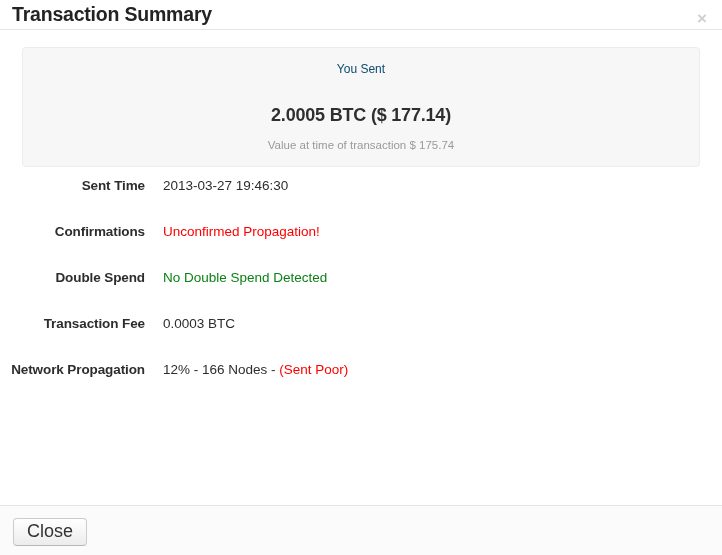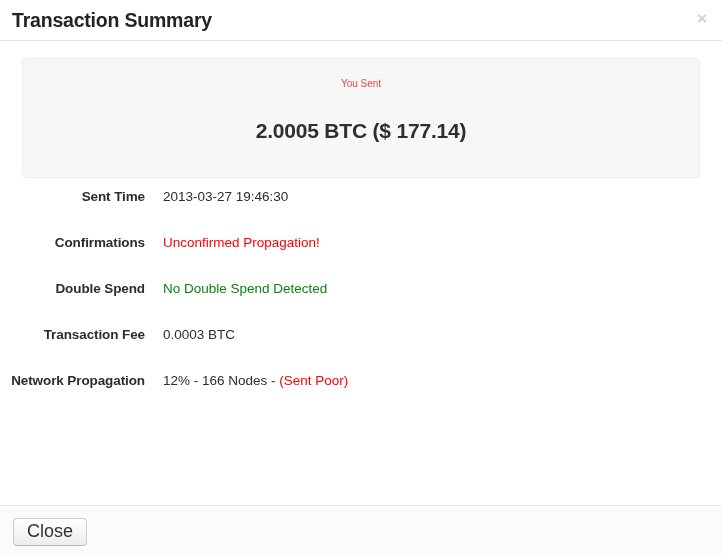--- a/index.html
+++ b/index.html
@@ -20,21 +20,21 @@
     position: absolute;
     inset: 0;
     display: flex;
     flex-direction: column;
     background: #ffffff;
   }
 
   
   .modal-header {
     position: relative;
-    height: 41px;
+    height: 30px;
     box-sizing: border-box;
     border-bottom: 1px solid #e5e5e5;
     padding: 0 12px;
     display: flex;
     align-items: center;
     background: #ffffff;
   }
   .modal-title {
     font-size: 19.5px;
     font-weight: bold;
@@ -78,27 +78,27 @@
     box-sizing: border-box;
     background: #f7f7f7;
     border: 1px solid #ececec;
     border-radius: 4px;
     display: flex;
     flex-direction: column;
     align-items: center;
     justify-content: center;
   }
   .summary-kicker {
-    font-size: 10px;
-    color: #ef4444;
+    font-size: 12px;
+    color: #0c4a6e;
     line-height: 1;
     margin-bottom: 31px;
   }
   .summary-amount {
-    font-size: 21px;
+    font-size: 18px;
     font-weight: bold;
     color: #2f2f2f;
     line-height: 1;
     margin-bottom: 16px;
     letter-spacing: -0.2px;
   }
   .summary-subvalue {
     font-size: 11.5px;
     color: #9a9a9a;
     line-height: 1;
@@ -170,20 +170,21 @@
   <div class="modal-header">
     <h1 class="modal-title">Transaction Summary</h1>
     <button class="close-icon">×</button>
   </div>
 
   <div class="modal-body">
 
     <div class="summary-panel">
       <div class="summary-kicker">You Sent</div>
       <div class="summary-amount">2.0005 BTC ($ 177.14)</div>
+      <div class="summary-subvalue">Value at time of transaction $ 175.74</div>
     </div>
 
     <div class="details">
 
 
       <div class="detail-row">
         <div class="detail-label">Sent Time</div>
         <div class="detail-value">2013-03-27 19:46:30</div>
       </div>
 

